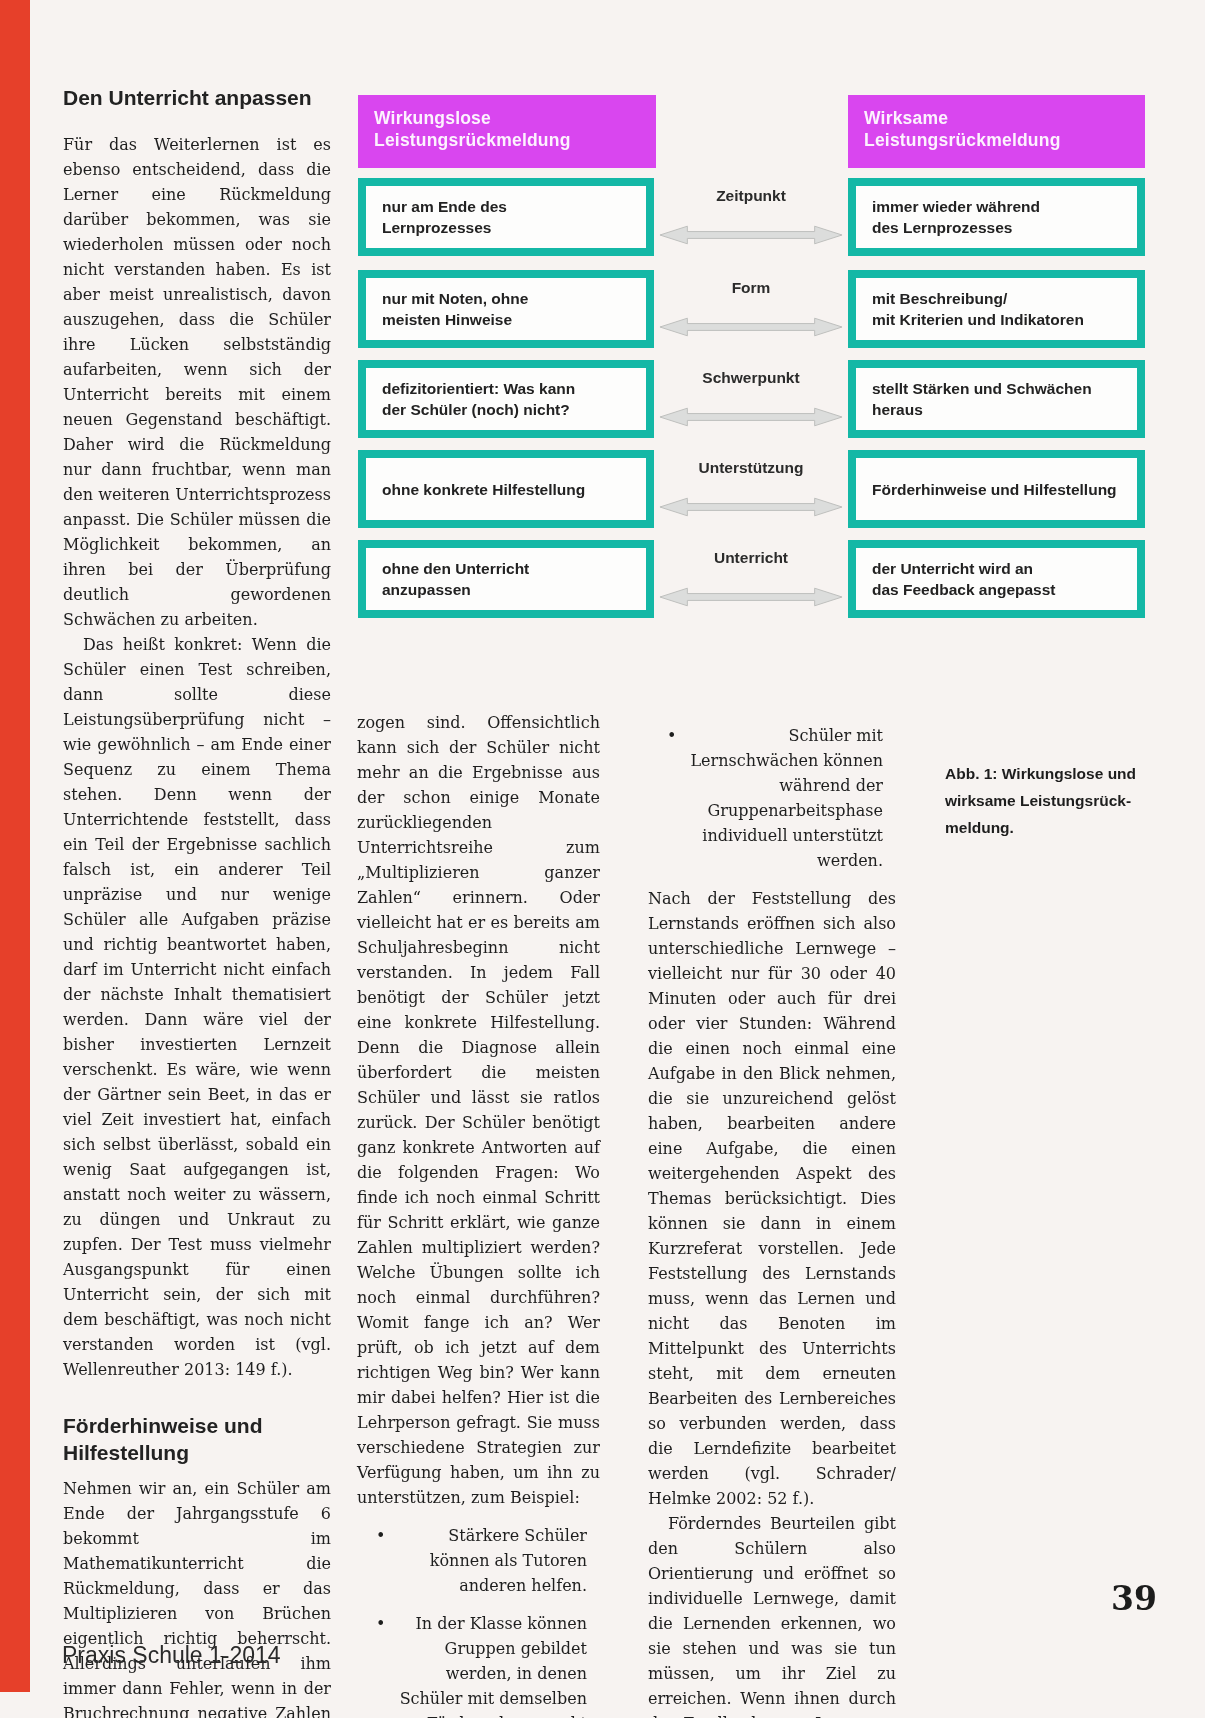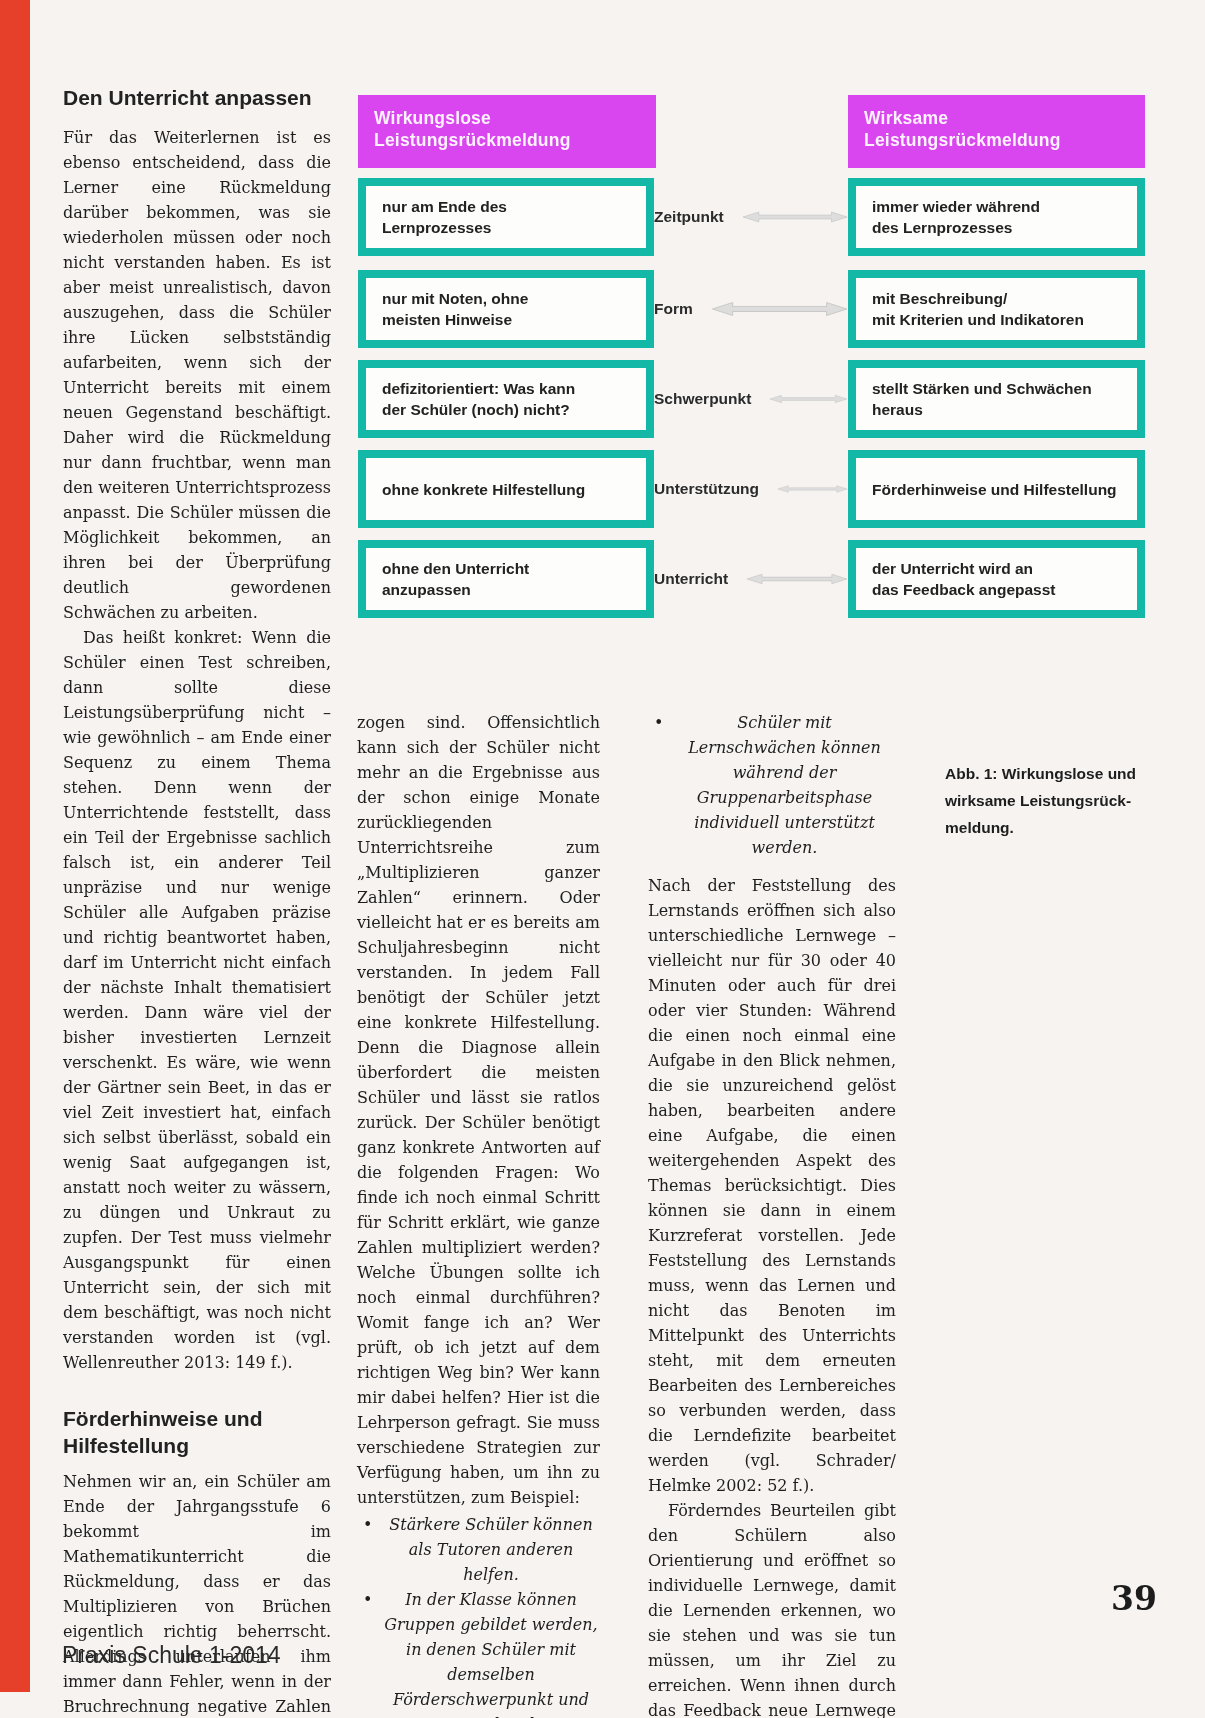--- a/index.html
+++ b/index.html
@@ -6,52 +6,52 @@
   body{width:1205px;height:1718px;position:relative;background:#f7f3f1;
        font-family:"DejaVu Serif",serif;color:#1e1e1e;overflow:hidden;}
   .stripe{position:absolute;left:0;top:0;width:30px;height:1692px;background:#e6402a;}
 
   
   .col1{position:absolute;left:63px;top:84px;width:268px;}
   .h-sans{font-family:"Liberation Sans",sans-serif;font-weight:bold;color:#222;
           font-size:21px;line-height:27px;margin:0 0 6px 0;}
   .body-p{font-size:16px;line-height:25px;text-align:justify;margin:0;}
   .body-p + .body-p{text-indent:20px;}
-  .mt{margin-top:14px;}
+  .mt{margin-top:21px;}
   .h2{margin:30px 0 10px 0;}
 
   
   .hdr{position:absolute;top:95px;height:73px;background:#d946ef;
        font-family:"Liberation Sans",sans-serif;font-weight:bold;font-size:17.5px;
        line-height:22px;color:rgba(255,255,255,.93);padding:12px 0 0 16px;
        box-sizing:border-box;white-space:pre-line;letter-spacing:.2px;}
   .hdr-left{left:358px;width:298px;}
   .hdr-right{left:848px;width:297px;}
   .dbox{position:absolute;height:78px;background:#fdfdfc;border:8px solid #14b8a6;
         box-sizing:border-box;display:flex;align-items:center;
         font-family:"Liberation Sans",sans-serif;font-weight:bold;font-size:15.5px;
         line-height:21px;color:#222;padding-left:16px;padding-right:6px;
         white-space:pre-line;}
   .dbox.l{left:358px;width:296px;}
   .dbox.r{left:848px;width:297px;}
   .mid{position:absolute;left:654px;width:194px;height:78px;display:flex;
-       flex-direction:row;align-items:center;justify-content:center;gap:18px;}
+       flex-direction:column;align-items:center;justify-content:center;gap:18px;}
   .mid-label{font-family:"Liberation Sans",sans-serif;font-weight:bold;
              font-size:15.5px;color:#2b2b2b;}
   .arrow{width:186px;height:24px;display:block;}
 
   
   .tcol{position:absolute;top:710px;}
   .col2{left:357px;width:243px;}
   .col3{left:648px;width:248px;}
   .caption{position:absolute;left:945px;top:712px;width:208px;
            font-family:"Liberation Sans",sans-serif;font-weight:bold;
            font-size:15.5px;line-height:27px;color:#1d1d1d;white-space:pre-line;margin-top:48px;}
   ul.blist{list-style:none;margin:2px 0 0 0;padding:0;font-size:16px;line-height:25px;}
-  ul.blist li{position:relative;padding-left:25px;text-align:center;margin:0;font-style:italic;}
+  ul.blist li{position:relative;padding-left:25px;text-align:right;margin:13px;}
   ul.blist li::before{content:"\2022";position:absolute;left:6px;top:0;}
 
   
   .footer-left{position:absolute;left:62px;top:1642px;
                font-family:"Liberation Sans",sans-serif;font-size:23px;color:#2a2a2a;}
   .page-num{position:absolute;left:1095px;top:1579px;width:62px;text-align:right;
             font-family:"DejaVu Serif",serif;font-weight:bold;font-size:33px;color:#1c1c1c;}
 </style>
 </head>
 <body>

